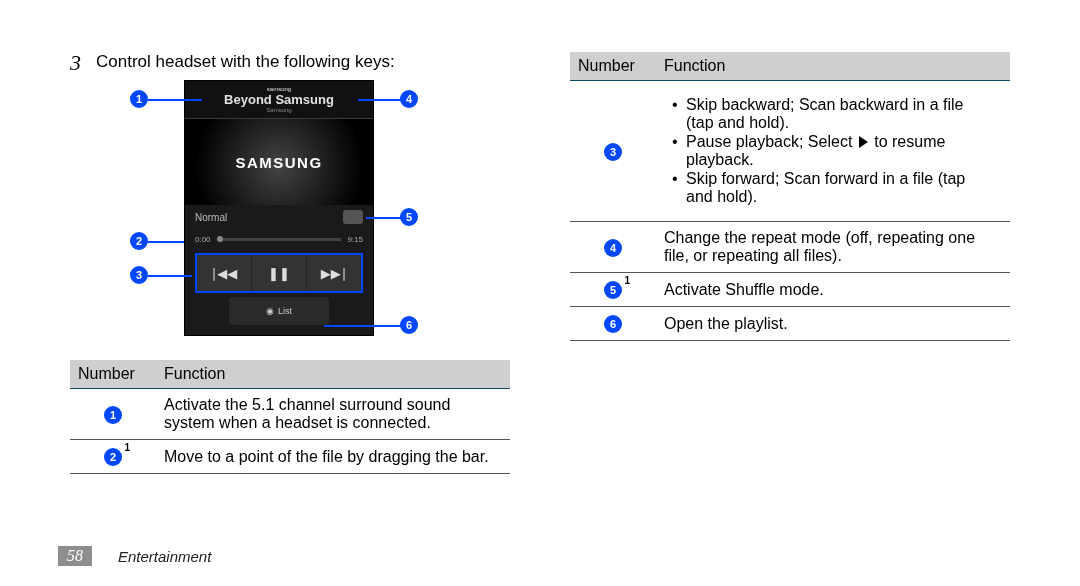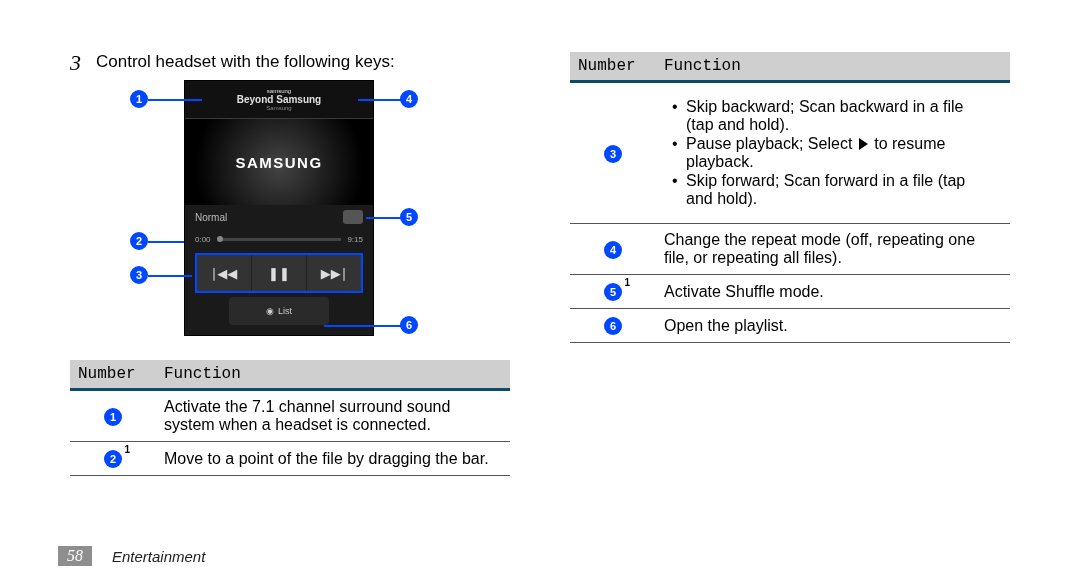--- a/index.html
+++ b/index.html
@@ -53,21 +53,21 @@
   .phone-top {
     height: 38px;
     display: flex;
     flex-direction: column;
     align-items: center;
     justify-content: center;
     background: #111;
     border-bottom: 1px solid #3a3a3a;
   }
   .phone-top .line1 { font-size: 6px; }
-  .phone-top .line2 { font-size: 10px; font-weight: 600; }
+  .phone-top .line2 { font-size: 13px; font-weight: 600; }
   .phone-top .line3 { font-size: 6px; color: #888; }
   .album {
     height: 86px;
     background: radial-gradient(circle at 50% 55%, #444 0%, #222 40%, #000 80%);
     display: flex;
     align-items: center;
     justify-content: center;
     color: #fff;
     font-weight: 700;
     letter-spacing: 1.5px;
@@ -137,22 +137,21 @@
   table.func {
     width: 100%;
     border-collapse: collapse;
     font-size: 16px;
   }
   table.func th {
     background: #cfcfcf;
     font-weight: 400;
     text-align: left;
     padding: 5px 8px;
-    border-bottom: 3px solid #0c4a6e;
-    font-family: Liberation Mono, monospace;
+    border-bottom: 1px solid #0c4a6e;
   }
   table.func td {
     padding: 7px 8px;
     border-bottom: 1px solid #555;
     vertical-align: middle;
   }
   table.func td.num-cell {
     text-align: center;
     width: 86px;
     vertical-align: middle;
@@ -200,21 +199,21 @@
     font-size: 14px;
     margin-top: 16px;
   }
   
   .footer {
     position:absolute;
     left:58px;
     bottom:20px;
     display:flex;
     align-items:center;
-    gap:20px;
+    gap:26px;
   }
   .page-badge {
     background:#8e8e8e;
     color:#fff;
     font-style:italic;
     font-family: Georgia, serif;
     font-size:16px;
     padding:1px 9px;
   }
   .footer-label {
@@ -284,21 +283,21 @@
     </div>
 
     <table class="func">
       <tbody>
           <tr>
         <th>Number</th>
         <th>Function</th>
       </tr>
       <tr>
         <td class="num-cell"><span class="tbl-circle">1</span></td>
-        <td>Activate the 7.1 channel surround sound system when a headset is connected.</td>
+        <td>Activate the 5.1 channel surround sound system when a headset is connected.</td>
       </tr>
       <tr>
         <td class="num-cell"><span class="tbl-circle">
                 <span>2</span>
                 <span class="sup1">1</span>
               </span></td>
         <td>Move to a point of the file by dragging the bar.</td>
       </tr>
     </tbody>
       </table>

